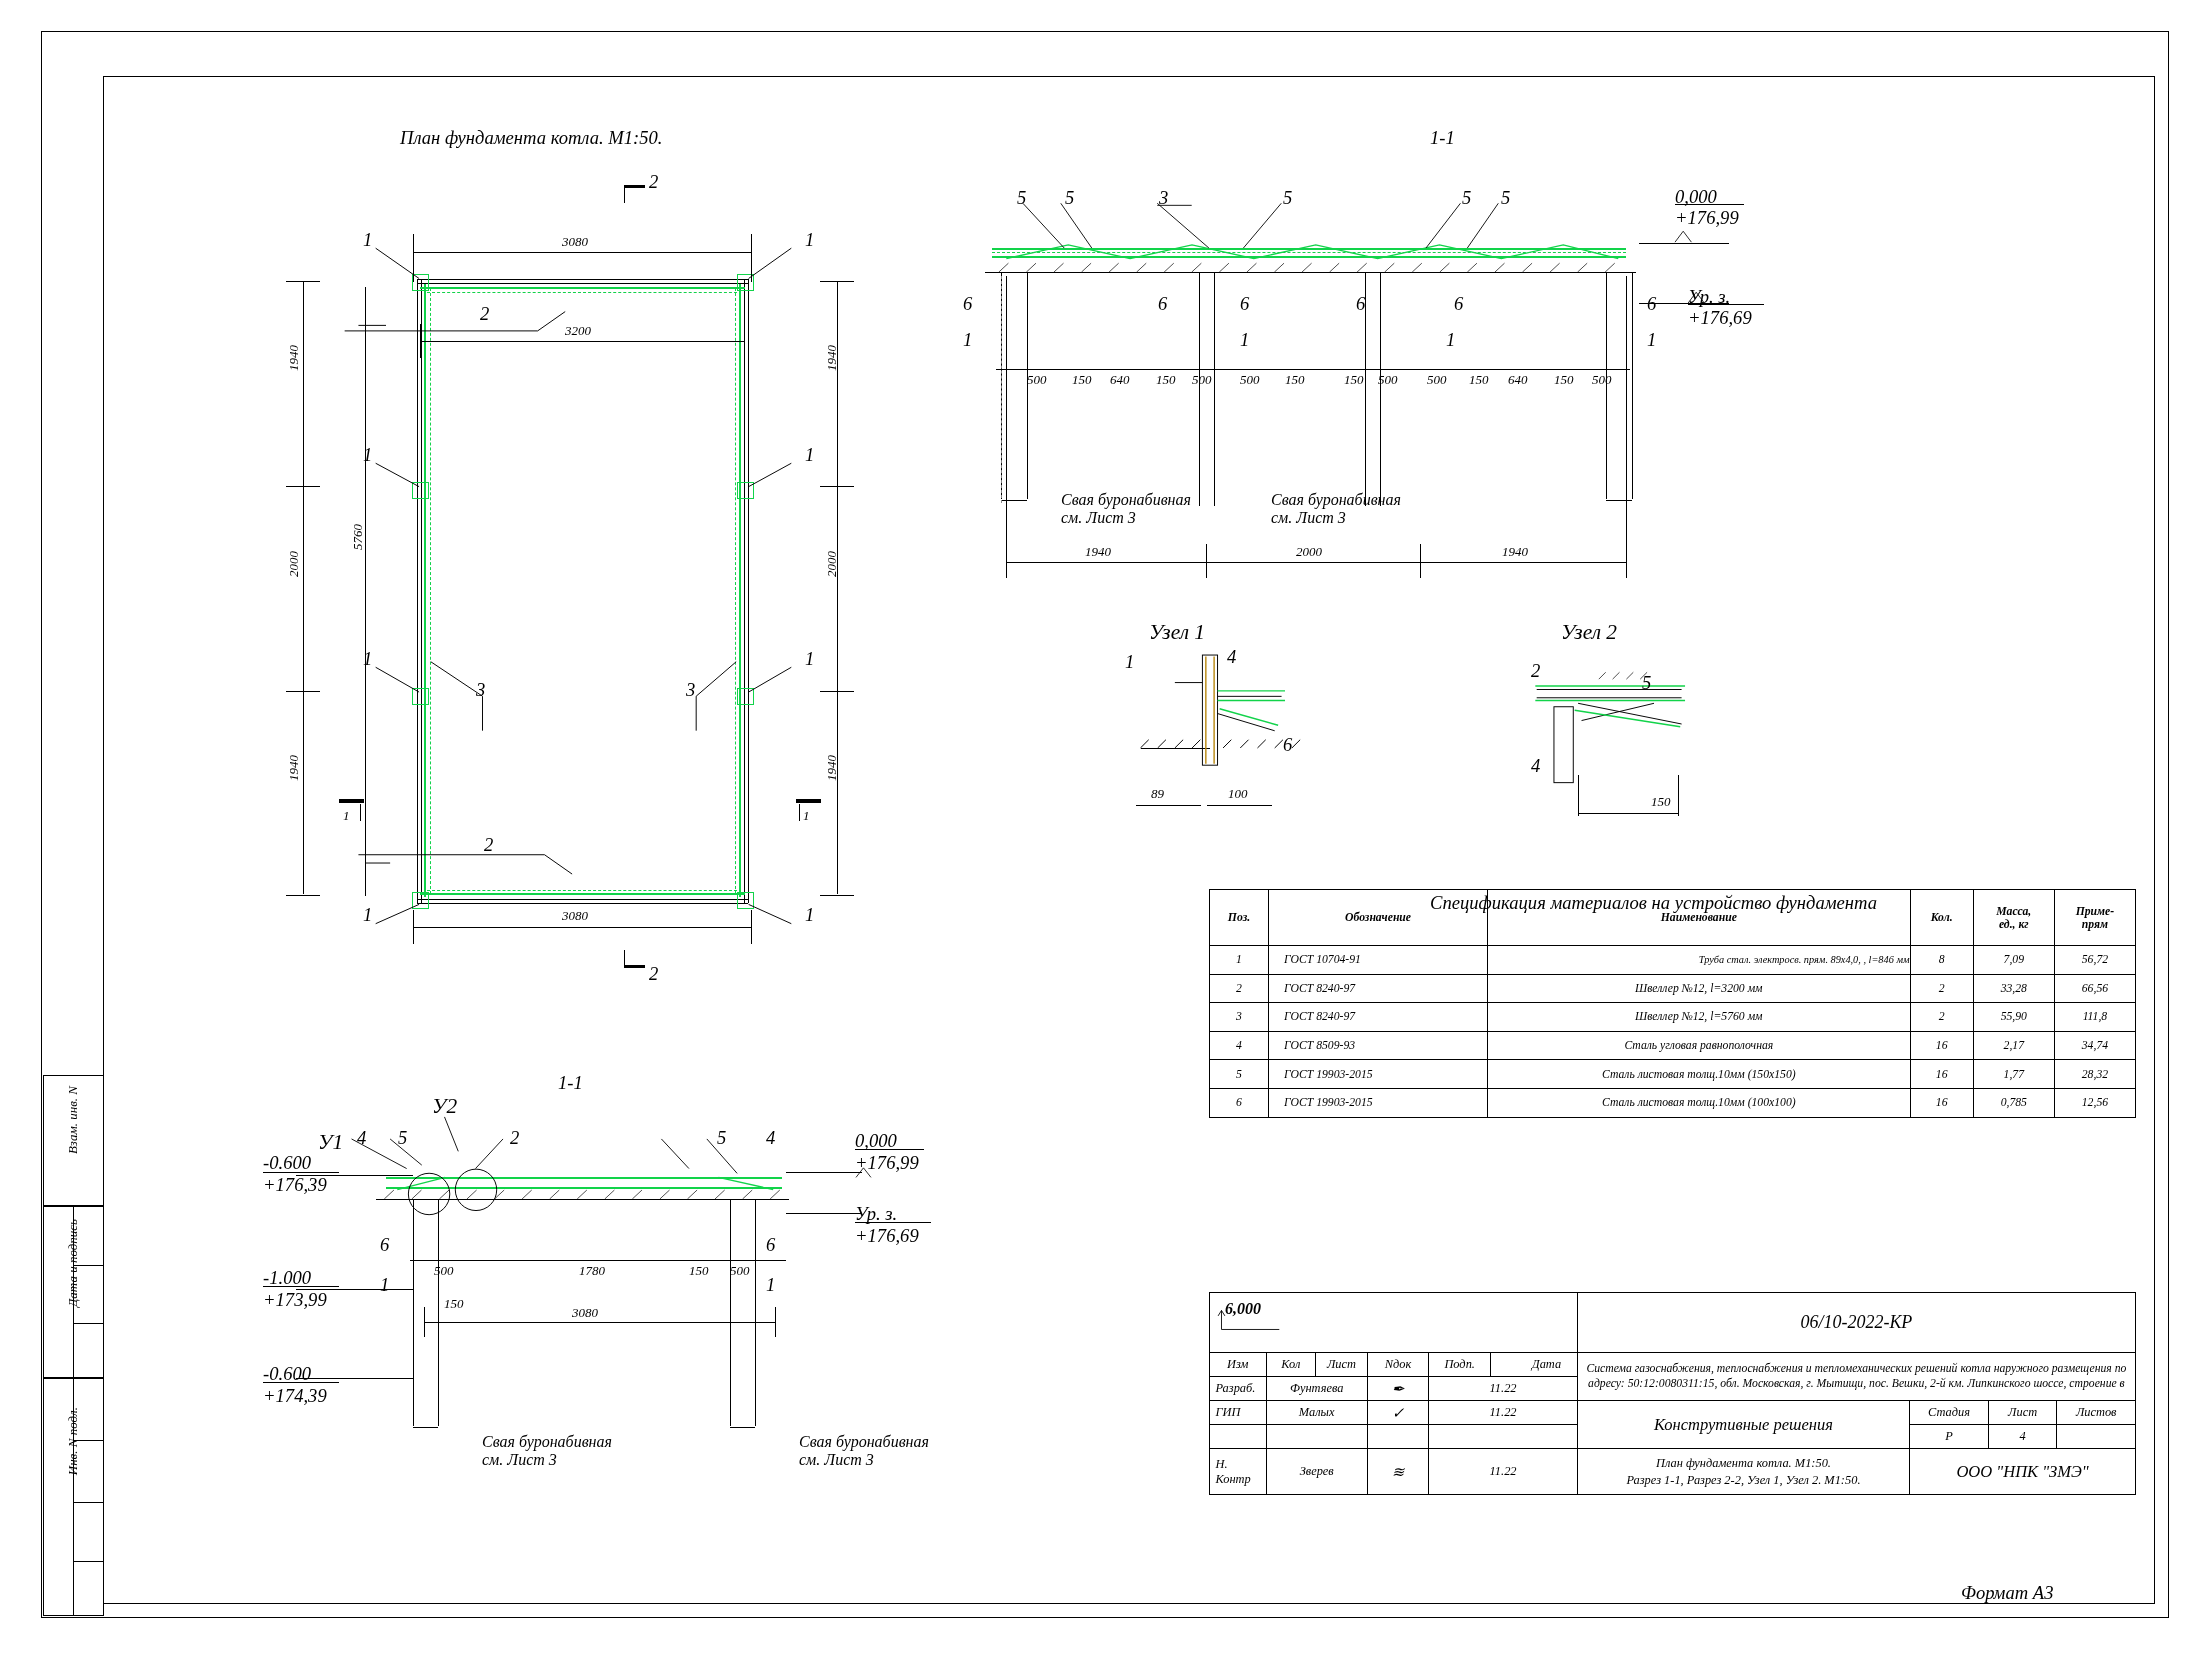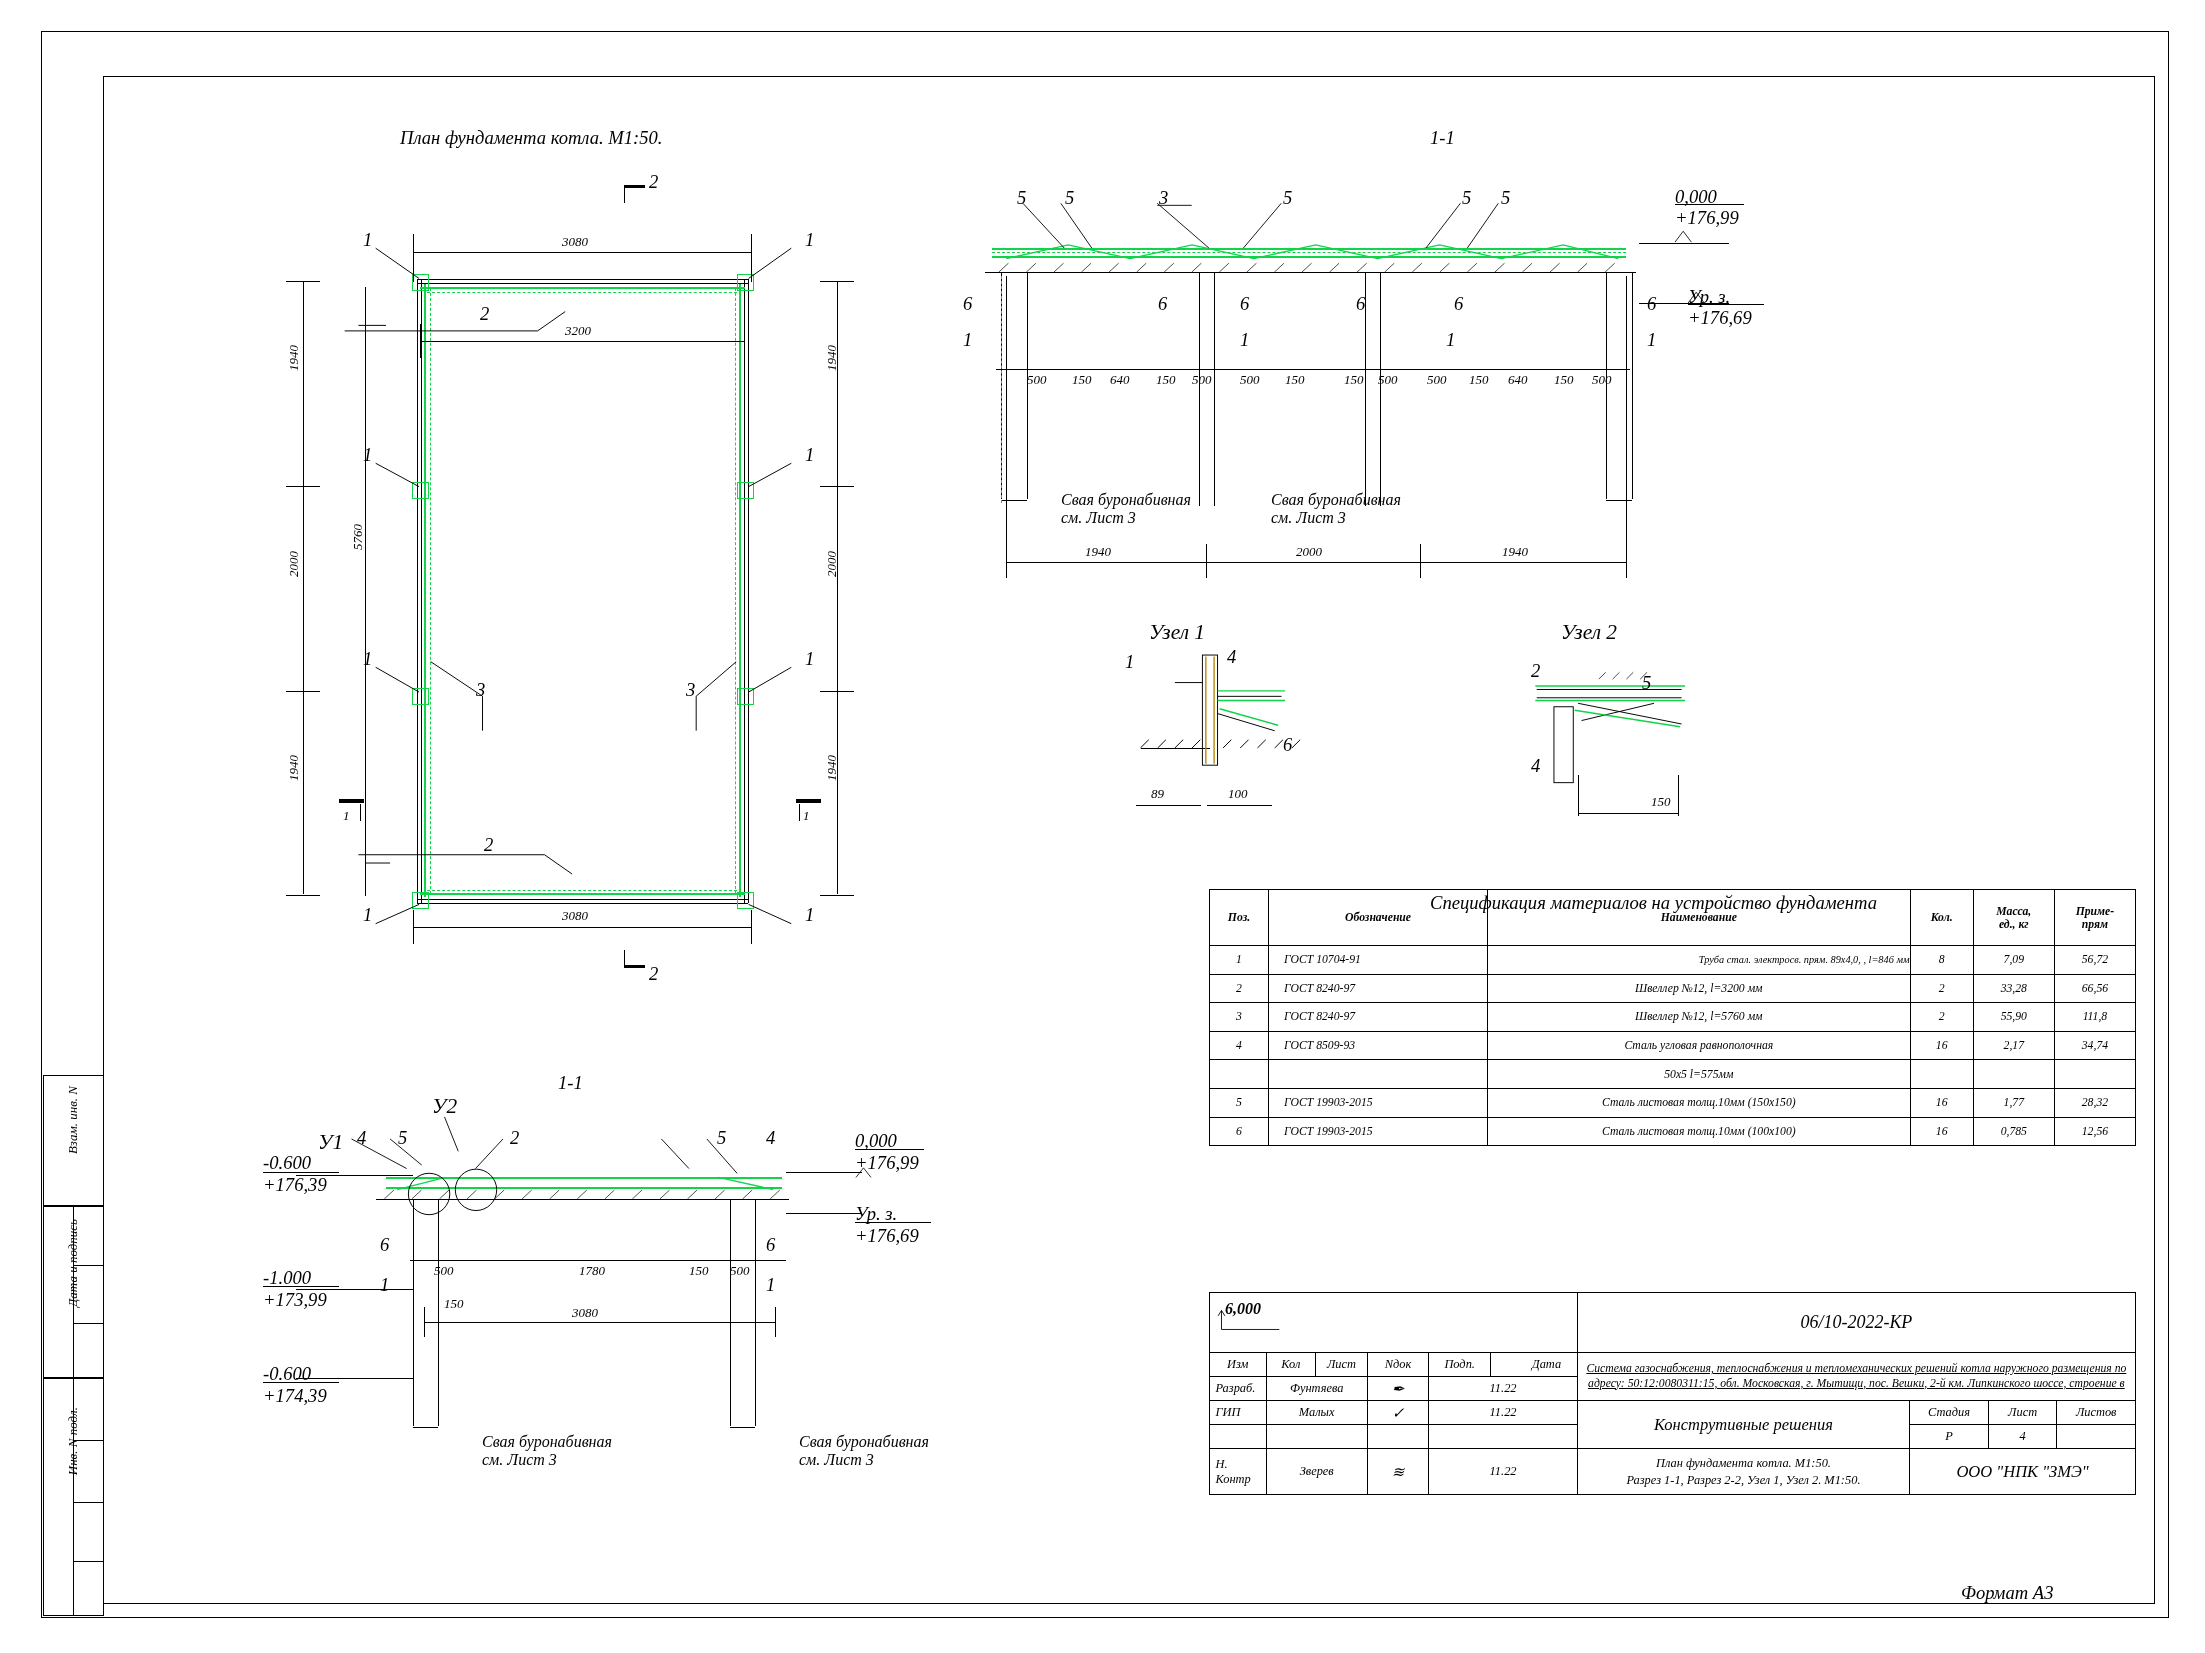--- a/index.html
+++ b/index.html
@@ -478,28 +478,20 @@
       </tr>
       <tr>
         <td>4</td>
         <td style="text-align:left;padding-left:15px;">ГОСТ 8509-93</td>
         <td>Сталь угловая равнополочная</td>
         <td>16</td>
         <td>2,17</td>
         <td>34,74</td>
       </tr>
       <tr>
-        <td></td>
-        <td></td>
-        <td>50х5 l=575мм</td>
-        <td></td>
-        <td></td>
-        <td></td>
-      </tr>
-      <tr>
         <td>5</td>
         <td style="text-align:left;padding-left:15px;">ГОСТ 19903-2015</td>
         <td>Сталь листовая толщ.10мм (150х150)</td>
         <td>16</td>
         <td>1,77</td>
         <td>28,32</td>
       </tr>
       <tr>
         <td>6</td>
         <td style="text-align:left;padding-left:15px;">ГОСТ 19903-2015</td>
@@ -528,21 +520,21 @@
           <div style="font-size:18px;font-style:italic;">06/10-2022-КР</div>
         </td>
       </tr>
       <tr>
         <td style="width:50px;">Изм</td>
         <td style="width:43px;">Кол</td>
         <td style="width:45px;">Лист</td>
         <td style="width:55px;">Nдок</td>
         <td style="width:55px;">Подп.</td>
         <td style="width:55px;padding-left:28px;">Дата</td>
-        <td rowspan="2" colspan="6" style="font-size:11.7px;line-height:1.25;padding:2.8px 6.9px;text-align:center;text-decoration:underline;">Система газоснабжения, теплоснабжения и тепломеханических решений котла наружного размещения по адресу: 50:12:0080311:15, обл. Московская, г. Мытищи, пос. Вешки, 2-й км. Липкинского шоссе, строение в</td>
+        <td rowspan="2" colspan="6" style="font-size:11.7px;line-height:1.25;padding:2.8px 6.9px;text-align:center;">Система газоснабжения, теплоснабжения и тепломеханических решений котла наружного размещения по адресу: 50:12:0080311:15, обл. Московская, г. Мытищи, пос. Вешки, 2-й км. Липкинского шоссе, строение в</td>
       </tr>
       <tr>
         <td style="text-align:left;padding-left:5.5px;">Разраб.</td>
         <td colspan="2">Фунтяева</td>
         <td><span style="font-size:15px;font-style:italic;">✒</span></td>
         <td colspan="2">11.22</td>
       </tr>
       <tr>
         <td style="text-align:left;padding-left:5.5px;">ГИП</td>
         <td colspan="2">Малых</td>

